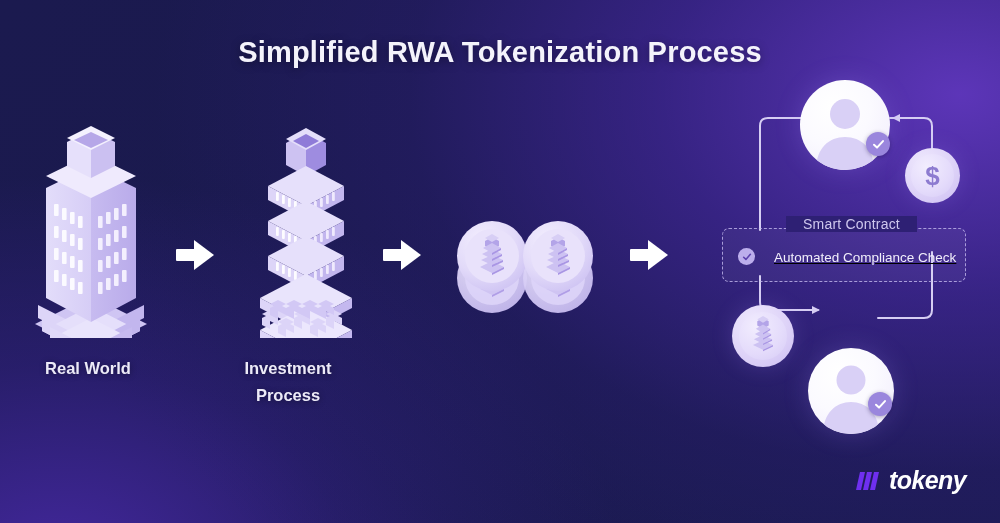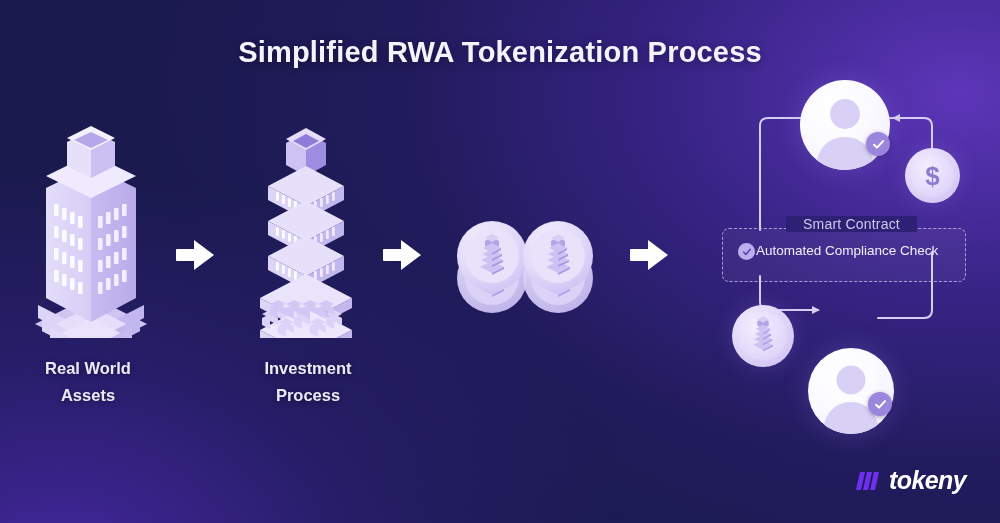--- a/index.html
+++ b/index.html
@@ -23,21 +23,21 @@
     text-shadow:0 2px 10px rgba(0,0,0,.35);
   }
 
   
   .caption{
     position:absolute;text-align:center;color:#eceaf7;
     font-size:16.5px;font-weight:bold;line-height:1.62;
     text-shadow:0 1px 6px rgba(0,0,0,.4);
   }
   .cap1{left:8px;top:355px;width:160px;text-align:center;}
-  .cap2{left:232px;top:355px;width:152px;}
+  .cap2{left:212px;top:355px;width:152px;}
   .cap3{left:432px;top:355px;width:188px;}
 
   
   .barrow{position:absolute;width:38px;height:30px;}
   .barrow .shaft{
     position:absolute;left:0;top:9px;width:22px;height:12px;background:#ffffff;border-radius:1px;
   }
   .barrow .head{
     position:absolute;left:18px;top:0;width:0;height:0;
     border-top:15px solid transparent;border-bottom:15px solid transparent;
@@ -56,21 +56,21 @@
     border:1.6px dashed rgba(196,186,238,.80);border-radius:7px;
     background:rgba(255,255,255,0.045);
   }
   .sc-legend{
     position:absolute;left:786px;top:216px;
     padding:0 17px;background:#2e2074;
     color:#cfc7ee;font-size:14px;letter-spacing:.2px;white-space:nowrap;
   }
   .sc-row{
     position:absolute;left:738px;top:243px;height:22px;
-    display:flex;align-items:flex-start;gap:1px;
+    display:flex;align-items:flex-end;gap:19px;text-decoration:underline;
   }
   .chk{
     width:17px;height:17px;border-radius:50%;background:#bcaeec;
     display:flex;align-items:center;justify-content:center;flex:0 0 auto;
   }
   .chk svg{display:block;}
   .sc-text{color:#f1eefb;font-size:13.5px;white-space:nowrap;}
 
   
   .avatar{
@@ -200,21 +200,20 @@
         <rect x="68" y="90" width="4.6" height="12" rx="1"></rect>
           <rect x="76" y="86" width="4.6" height="12" rx="1"></rect>
         <rect x="84" y="82" width="4.6" height="12" rx="1"></rect>
           <rect x="92" y="78" width="4.6" height="12" rx="1"></rect>
       </g>
     </g>
   </svg>
 
   <div class="caption cap1">
     <div>Real World</div>
-    <div>Assets</div>
   </div>
 
   <div class="barrow ar1">
     <div class="shaft"></div>
     <div class="head"></div>
   </div>
 
   <svg class="art" style="left:248px;top:126px;" width="116" height="212" viewBox="0 0 116 212">
 
     <polygon points="58,6 78,17 78,39 58,50" fill="#9e8ce0"></polygon>

